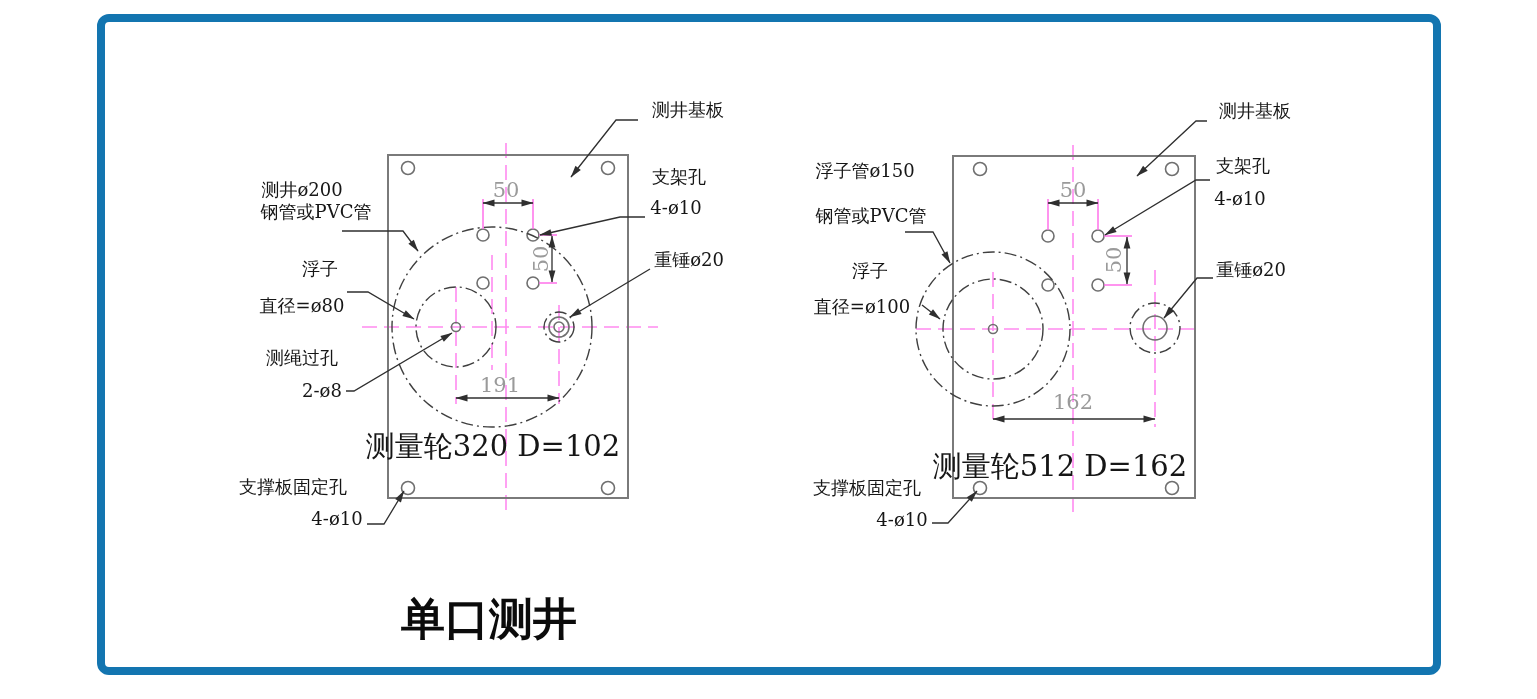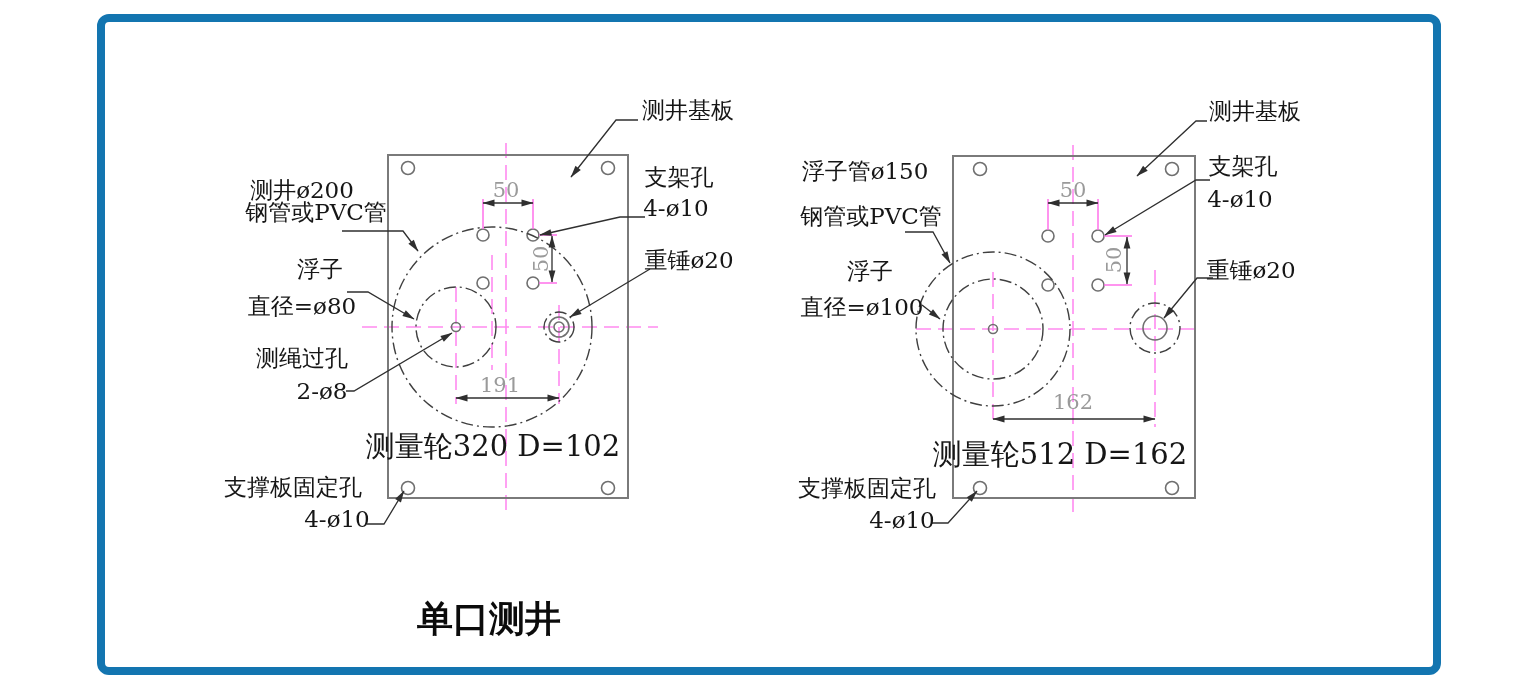--- a/index.html
+++ b/index.html
@@ -15,32 +15,32 @@
   svg.linework{position:absolute;left:0;top:0;}
   .plate{stroke:var(--plate-gray,#7a7a7a);fill:none;stroke-width:2;}
   .hole{stroke:var(--hole-gray,#6f6f6f);fill:none;stroke-width:1.6;}
   .dashc{stroke:var(--dash-dark,#3f3f3f);fill:none;stroke-width:1.4;stroke-dasharray:12 4 2 4;}
   .cl{stroke:var(--pink,#ff8af0);fill:none;stroke-width:1.6;stroke-dasharray:15 7;}
   .ext{stroke:var(--pink-ext,#ff70ea);fill:none;stroke-width:1.5;}
   .dim{stroke:var(--line-dark,#2f2f2f);fill:none;stroke-width:1.3;}
   .leader{stroke:var(--line-dark,#2f2f2f);fill:none;stroke-width:1.3;}
   .lbl{
     position:absolute;transform:translate(-50%,-50%);white-space:nowrap;
-    font-size:23px;color:#161616;line-height:1;
+    font-size:18px;color:#161616;line-height:1;
   }
   .lbl.big{font-size:29px;}
   .lbl.note{font-size:25px;}
   .dimtxt{
     position:absolute;transform:translate(-50%,-50%);white-space:nowrap;
     font-size:21px;color:var(--dim-gray,#9a9a9a);line-height:1;
   }
   .dimtxt.vert{transform:translate(-50%,-50%) rotate(-90deg);}
   .title{
     position:absolute;transform:translate(-50%,-50%);white-space:nowrap;
-    font-family:"Liberation Sans", sans-serif;font-weight:bold;font-size:36px;color:#0b0b0b;
+    font-family:"Liberation Sans", sans-serif;font-weight:bold;font-size:44px;color:#0b0b0b;
   }
 </style>
 </head>
 <body>
 
 <div id="stage">
   <div id="frame"></div>
 
   <svg class="linework" width="1537" height="699" viewBox="0 0 1537 699">
     <defs>
@@ -152,17 +152,17 @@
   <div class="lbl" style="left:865px;top:171px">浮子管ø150</div>
   <div class="lbl" style="left:871px;top:216px">钢管或PVC管</div>
   <div class="lbl" style="left:870px;top:271px">浮子</div>
   <div class="lbl" style="left:862px;top:307px">直径=ø100</div>
   <div class="lbl" style="left:867px;top:488px">支撑板固定孔</div>
   <div class="lbl" style="left:902px;top:520px">4-ø10</div>
   <div class="lbl" style="left:1255px;top:111px">测井基板</div>
   <div class="lbl" style="left:1243px;top:166px">支架孔</div>
   <div class="lbl" style="left:1240px;top:199px">4-ø10</div>
   <div class="lbl" style="left:1251px;top:270px">重锤ø20</div>
-  <div class="lbl big" style="left:1060px;top:454px">测量轮512 D=162</div>
+  <div class="lbl big" style="left:1060px;top:466px">测量轮512 D=162</div>
   <div class="dimtxt" style="left:1073px;top:190px">50</div>
   <div class="dimtxt vert" style="left:1114px;top:260px">50</div>
   <div class="dimtxt" style="left:1073px;top:402px">162</div>
 </div>
 
 </body></html>

